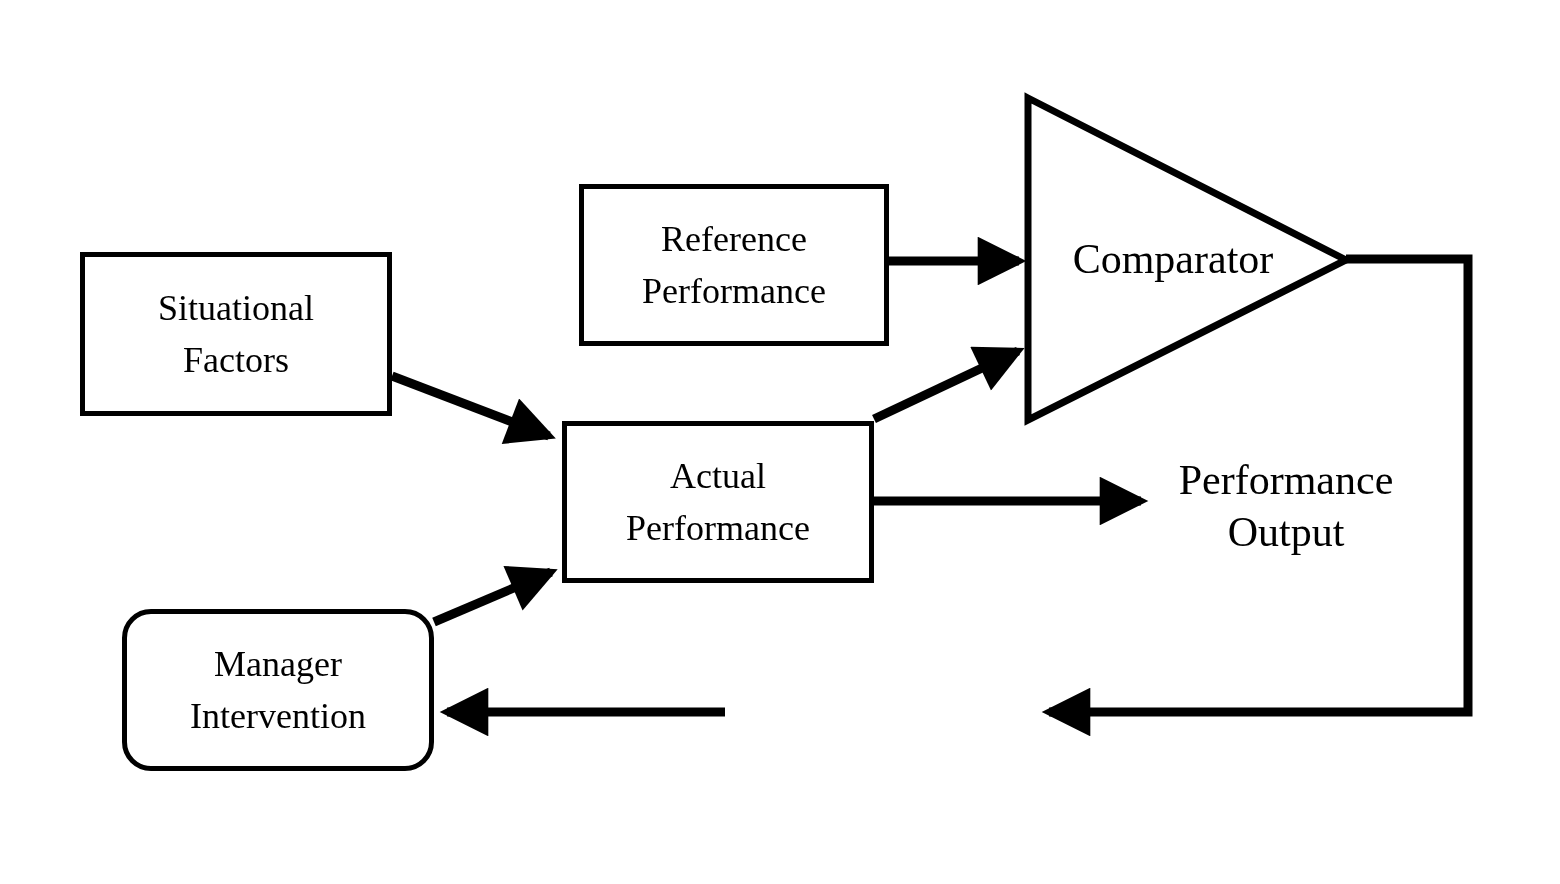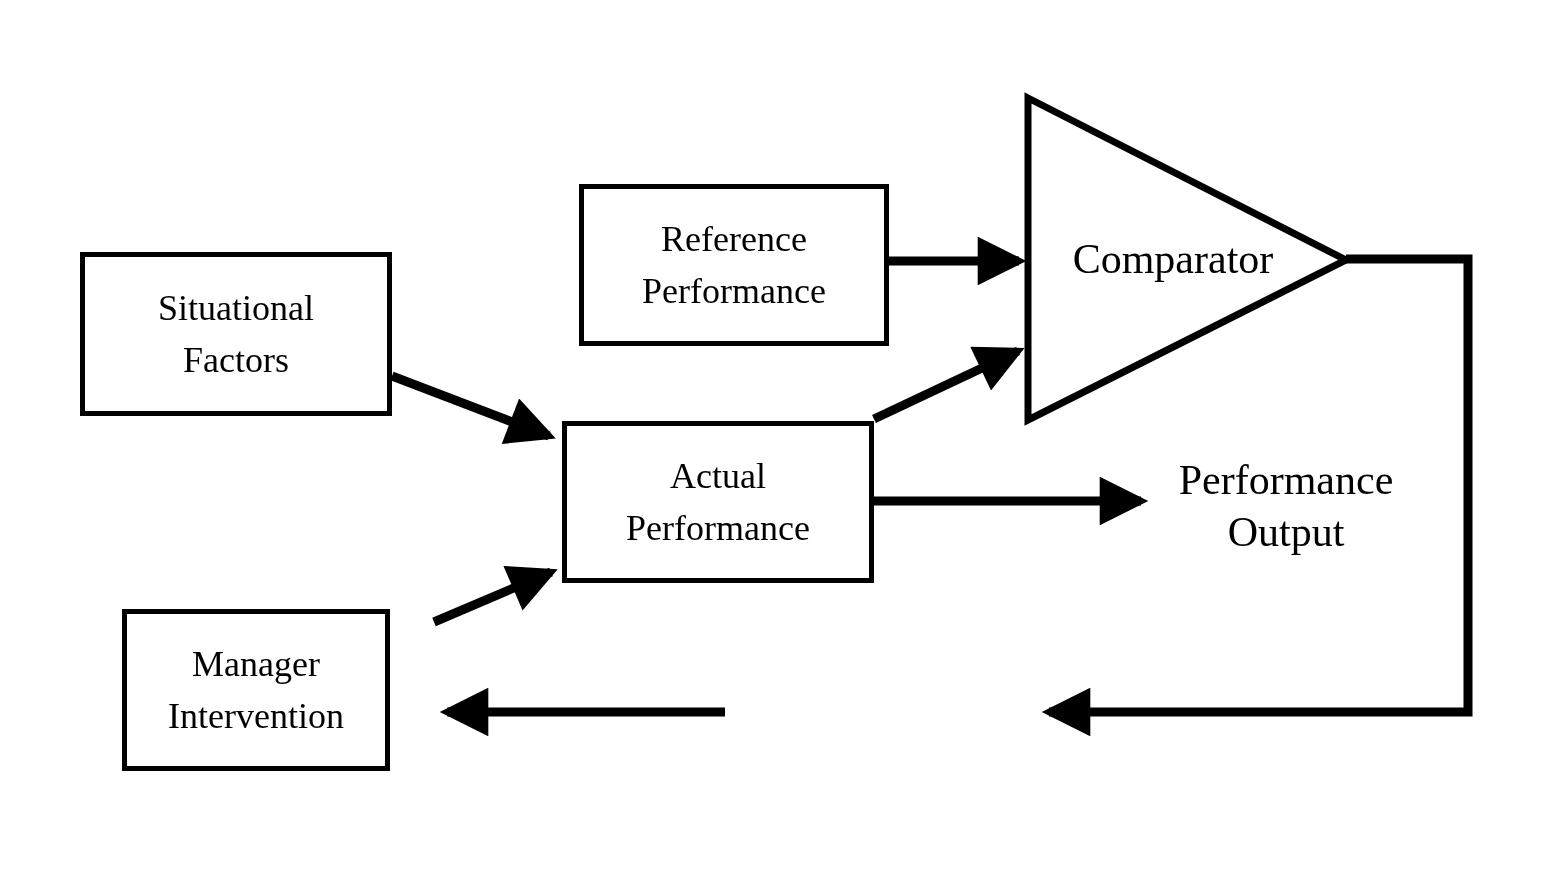--- a/index.html
+++ b/index.html
@@ -81,19 +81,19 @@
   <div class="node" style="left:562px;top:421px;width:312px;height:162px;">
     <span>Actual
 Performance</span>
   </div>
 
   <div class="floating-label" style="left:1136px;top:426px;width:300px;height:160px;">
     <span>Performance
 Output</span>
   </div>
 
-  <div class="node" style="left:122px;top:609px;width:268px;height:162px;">
+  <div class="node" style="left:122px;top:609px;width:312px;height:162px;border-radius:29px;">
     <span>Manager
 Intervention</span>
   </div>
 
 
 </div>
 
 </body></html>

